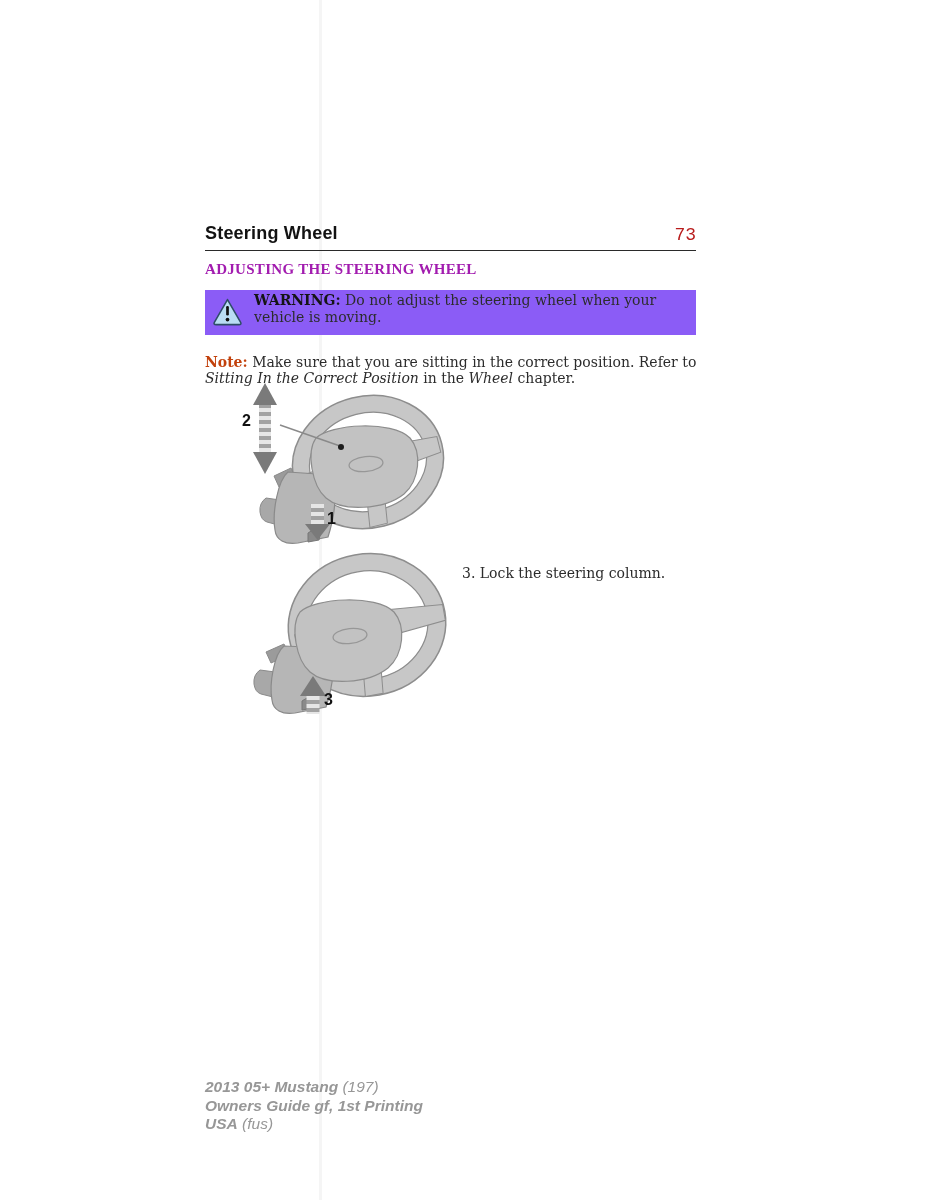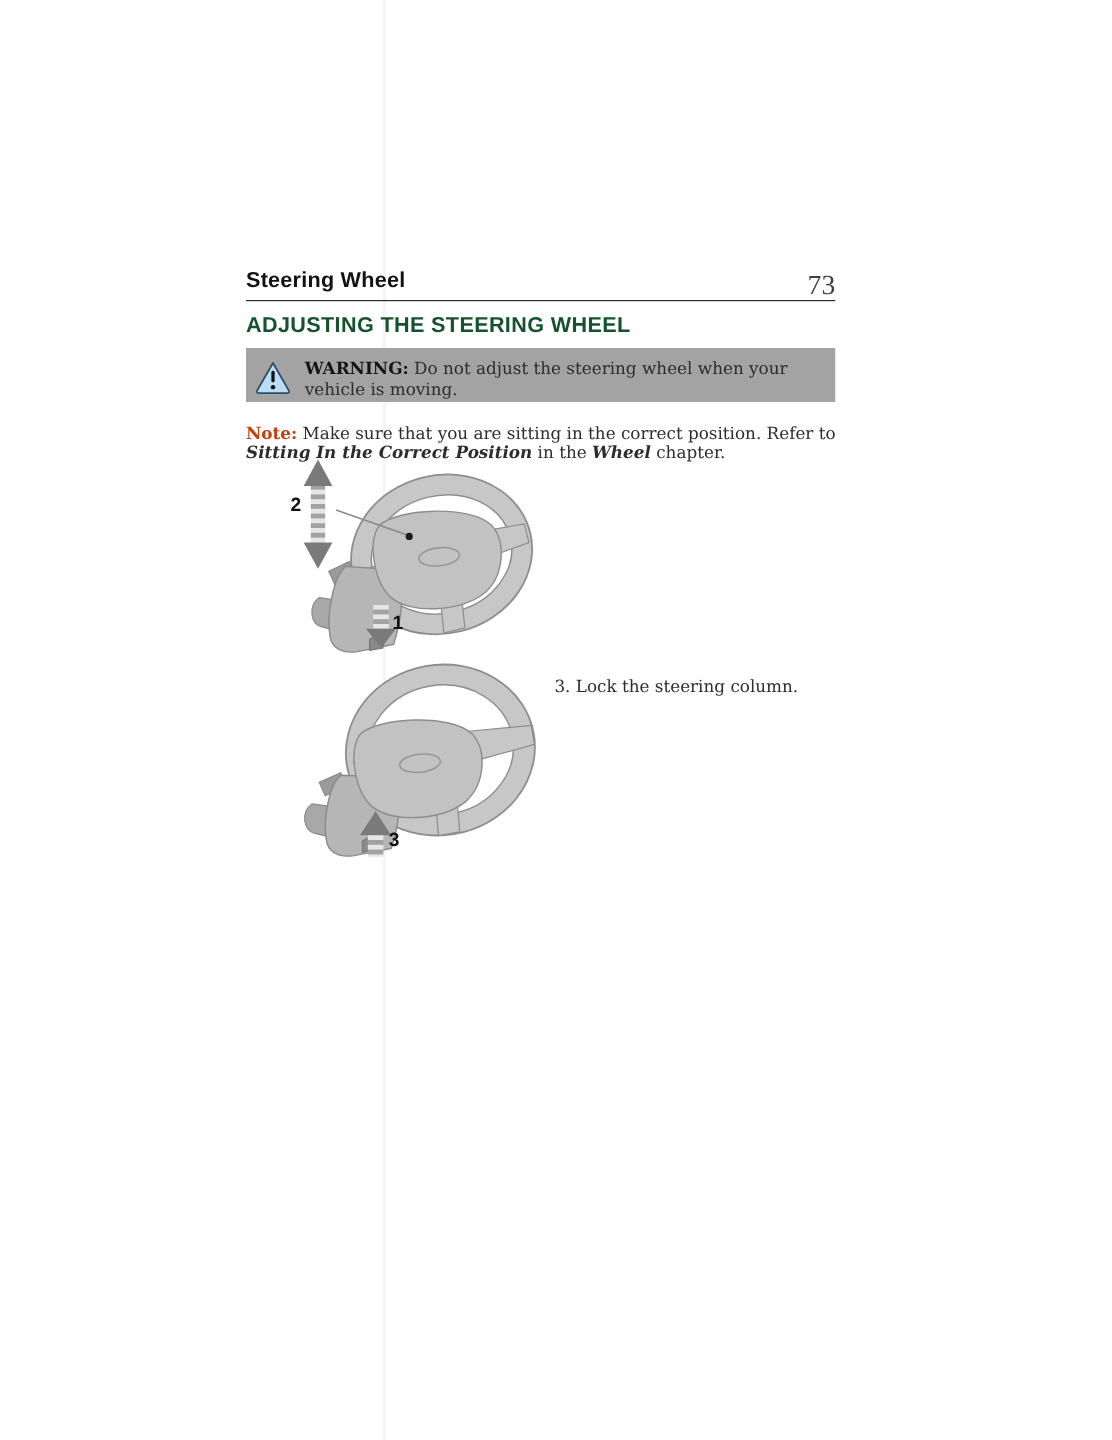--- a/index.html
+++ b/index.html
@@ -10,48 +10,48 @@
   .page{position:absolute;inset:0;overflow:hidden;background:#fff;}
   .scan-seam{position:absolute;left:319px;top:0;width:3px;height:1200px;background:#f5f5f5;}
 
   
   .header{position:absolute;left:205px;top:223px;width:491px;height:26px;}
   .header-title{
     text-align:left;font-family:"Liberation Sans",sans-serif;
     font-weight:bold;font-size:18px;letter-spacing:.2px;color:#121212;
   }
   .page-number{
-    position:absolute;right:0;top:2px;font-family:Liberation Serif, serif;
-    font-size:23px;color:#404040;
+    position:absolute;right:0;top:2px;font-family:Liberation Mono, monospace;
+    font-size:18px;color:#b91c1c;
   }
   .rule{position:absolute;left:205px;top:250px;width:491px;height:0;border-top:1.6px solid #2a2a2a;}
 
   .section-title{
     position:absolute;left:205px;top:261px;width:491px;
-    font-family:Liberation Sans, sans-serif;font-weight:bold;font-size:18px;
-    letter-spacing:.3px;color:#14532d;
+    font-family:Liberation Serif, serif;font-weight:bold;font-size:15px;
+    letter-spacing:.3px;color:#a21caf;
   }
 
   
   .warning{
     position:absolute;left:205px;top:290px;width:491px;height:45px;
-    background:#a3a3a3;display:flex;align-items:flex-end;
+    background:#8b5cf6;display:flex;align-items:flex-start;
     box-sizing:border-box;padding:2px 8px 2px 7px;
   }
   .warning-icon{flex:0 0 auto;margin-top:5px;}
   .warning-body{margin-left:11px;font-size:14px;line-height:16.5px;color:#2c2c2c;}
   .warning-label{font-weight:bold;color:#141414;}
 
   
   .note{
     position:absolute;left:205px;top:340px;width:497px;
     font-size:14px;line-height:16px;color:#2c2c2c;
   }
   .note .lbl{font-weight:bold;color:#c2410c;}
-  .note .it{font-style:italic;font-weight:bold;}
+  .note .it{font-style:italic;}
 
   
   .steps-a{position:absolute;left:450px;top:377px;width:248px;font-size:14px;line-height:16px;}
   .steps-a p{margin:0 0 6px 0;}
   .steps-b{position:absolute;left:450px;top:553px;width:248px;font-size:14px;line-height:16px;}
   .steps-b p{margin:12px;}
 
   
   .figure-1{position:absolute;left:230px;top:380px;width:220px;height:170px;}
   .figure-2{position:absolute;left:232px;top:548px;width:220px;height:180px;}
@@ -180,14 +180,22 @@
       <rect x="74.5" y="148" width="13" height="18" fill="url(#stripes2)"></rect>
     </g>
     <text class="fig-label" x="92" y="157">3</text>
   </svg>
 
   <div class="steps-b">
     <p><span>3.</span>
       <span>Lock the steering column.</span></p>
   </div>
 
+  <div class="footer">
+    <div><span class="bd">2013 05+ Mustang</span>
+      <span class="lt">(197)</span></div>
+    <div><span class="bd">Owners Guide gf, 1st Printing</span>
+      <span class="lt"></span></div>
+    <div><span class="bd">USA</span>
+      <span class="lt">(fus)</span></div>
+  </div>
 
 </div>
 
 </body></html>

